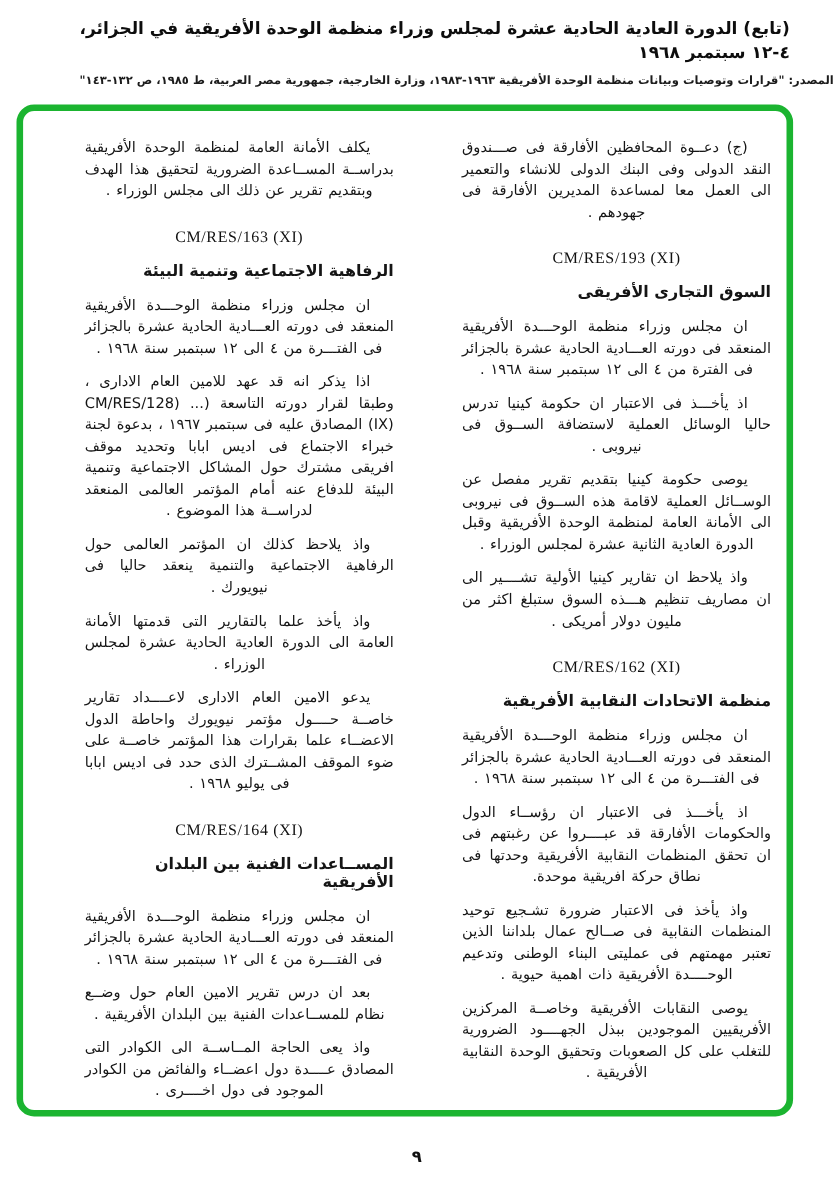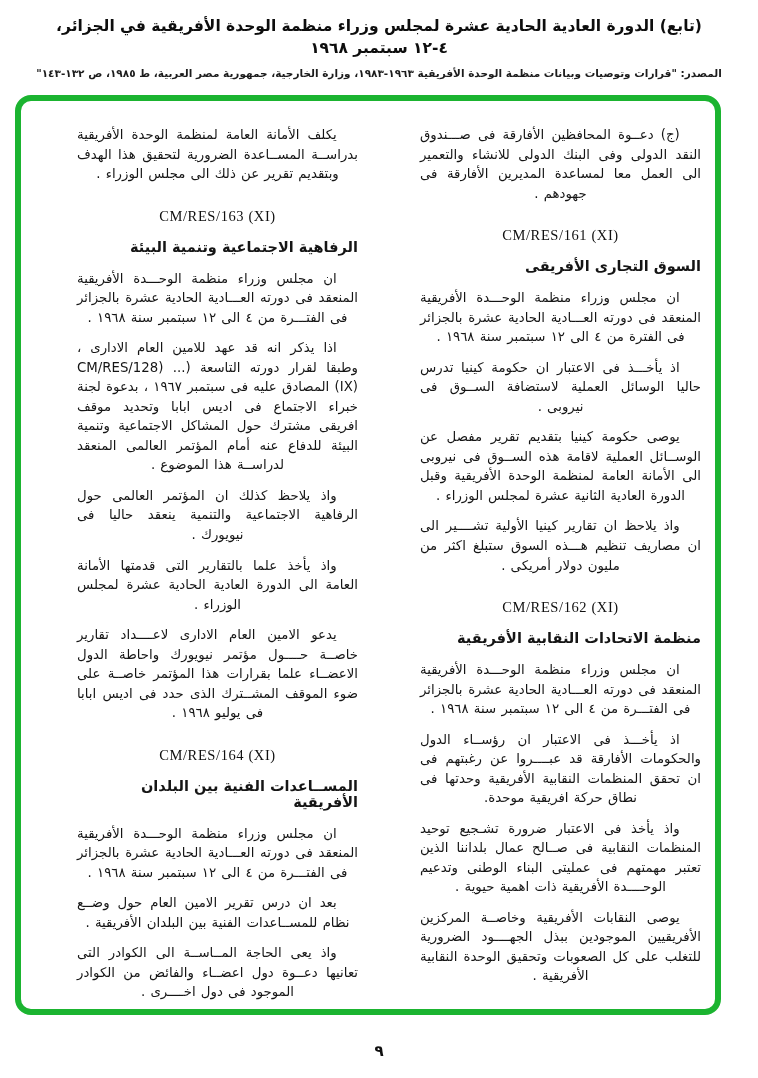--- a/index.html
+++ b/index.html
@@ -10,21 +10,21 @@
     background: #ffffff;
     font-family: "DejaVu Sans", sans-serif;
     color: #151515;
     overflow: hidden;
   }
   .header {
     position: absolute;
     top: 16px;
     left: 0;
     right: 0;
-    text-align: center;
+    text-align: right;
     direction: rtl;
   }
   .header-title {
     font-size: 15.5px;
     font-weight: bold;
     color: #0d0d0d;
     padding: 0 40px;
     line-height: 1.4;
   }
   .header-source {
@@ -103,21 +103,21 @@
   <div class="header">
     <div class="header-title">(تابع) الدورة العادية الحادية عشرة لمجلس وزراء منظمة الوحدة الأفريقية في الجزائر، ٤-١٢ سبتمبر ١٩٦٨</div>
     <div class="header-source">المصدر: "قرارات وتوصيات وبيانات منظمة الوحدة الأفريقية ١٩٦٣-١٩٨٣، وزارة الخارجية، جمهورية مصر العربية، ط ١٩٨٥، ص ١٣٢-١٤٣"</div>
   </div>
 
   <div class="frame">
     <div class="columns">
 
       <div class="col">
         <p class="para">(ج) دعــوة المحافظين الأفارقة فى صـــندوق النقد الدولى وفى البنك الدولى للانشاء والتعمير الى العمل معا لمساعدة المديرين الأفارقة فى جهودهم .</p>
-        <div class="res">CM/RES/161 (XI)</div>
+        <div class="res">CM/RES/193 (XI)</div>
         <div class="heading">السوق التجارى الأفريقى</div>
         <p class="para">ان مجلس وزراء منظمة الوحـــدة الأفريقية المنعقد فى دورته العـــادية الحادية عشرة بالجزائر فى الفترة من ٤ الى ١٢ سبتمبر سنة ١٩٦٨ .</p>
         <p class="para">اذ يأخـــذ فى الاعتبار ان حكومة كينيا تدرس حاليا الوسائل العملية لاستضافة الســوق فى نيروبى .</p>
         <p class="para">يوصى حكومة كينيا بتقديم تقرير مفصل عن الوســائل العملية لاقامة هذه الســوق فى نيروبى الى الأمانة العامة لمنظمة الوحدة الأفريقية وقبل الدورة العادية الثانية عشرة لمجلس الوزراء .</p>
         <p class="para">واذ يلاحظ ان تقارير كينيا الأولية تشــــير الى ان مصاريف تنظيم هـــذه السوق ستبلغ اكثر من مليون دولار أمريكى .</p>
         <div class="res">CM/RES/162 (XI)</div>
         <div class="heading">منظمة الاتحادات النقابية الأفريقية</div>
         <p class="para">ان مجلس وزراء منظمة الوحـــدة الأفريقية المنعقد فى دورته العـــادية الحادية عشرة بالجزائر فى الفتـــرة من ٤ الى ١٢ سبتمبر سنة ١٩٦٨ .</p>
         <p class="para">اذ يأخـــذ فى الاعتبار ان رؤســاء الدول والحكومات الأفارقة قد عبــــروا عن رغبتهم فى ان تحقق المنظمات النقابية الأفريقية وحدتها فى نطاق حركة افريقية موحدة.</p>
         <p class="para">واذ يأخذ فى الاعتبار ضرورة تشـجيع توحيد المنظمات النقابية فى صــالح عمال بلداننا الذين تعتبر مهمتهم فى عمليتى البناء الوطنى وتدعيم الوحــــدة الأفريقية ذات اهمية حيوية .</p>
@@ -130,21 +130,21 @@
         <div class="heading">الرفاهية الاجتماعية وتنمية البيئة</div>
         <p class="para">ان مجلس وزراء منظمة الوحـــدة الأفريقية المنعقد فى دورته العـــادية الحادية عشرة بالجزائر فى الفتـــرة من ٤ الى ١٢ سبتمبر سنة ١٩٦٨ .</p>
         <p class="para">اذا يذكر انه قد عهد للامين العام الادارى ، وطبقا لقرار دورته التاسعة (... (CM/RES/128 (IX) المصادق عليه فى سبتمبر ١٩٦٧ ، بدعوة لجنة خبراء الاجتماع فى اديس ابابا وتحديد موقف افريقى مشترك حول المشاكل الاجتماعية وتنمية البيئة للدفاع عنه أمام المؤتمر العالمى المنعقد لدراســة هذا الموضوع .</p>
         <p class="para">واذ يلاحظ كذلك ان المؤتمر العالمى حول الرفاهية الاجتماعية والتنمية ينعقد حاليا فى نيويورك .</p>
         <p class="para">واذ يأخذ علما بالتقارير التى قدمتها الأمانة العامة الى الدورة العادية الحادية عشرة لمجلس الوزراء .</p>
         <p class="para">يدعو الامين العام الادارى لاعــــداد تقارير خاصــة حــــول مؤتمر نيويورك واحاطة الدول الاعضــاء علما بقرارات هذا المؤتمر خاصــة على ضوء الموقف المشــترك الذى حدد فى اديس ابابا فى يوليو ١٩٦٨ .</p>
         <div class="res">CM/RES/164 (XI)</div>
         <div class="heading">المســاعدات الفنية بين البلدان الأفريقية</div>
         <p class="para">ان مجلس وزراء منظمة الوحـــدة الأفريقية المنعقد فى دورته العـــادية الحادية عشرة بالجزائر فى الفتـــرة من ٤ الى ١٢ سبتمبر سنة ١٩٦٨ .</p>
         <p class="para">بعد ان درس تقرير الامين العام حول وضــع نظام للمســاعدات الفنية بين البلدان الأفريقية .</p>
-        <p class="para">واذ يعى الحاجة المــاســة الى الكوادر التى تعانيها دعــوة دول اعضــاء والفائض من الكوادر الموجود فى دول اخــــرى .</p>
+        <p class="para">واذ يعى الحاجة المــاســة الى الكوادر التى المصادق عــــدة دول اعضــاء والفائض من الكوادر الموجود فى دول اخــــرى .</p>
       </div>
 
     </div>
   </div>
 
   <div class="pagenum">٩</div>
 
 </div>
 
 </body></html>

